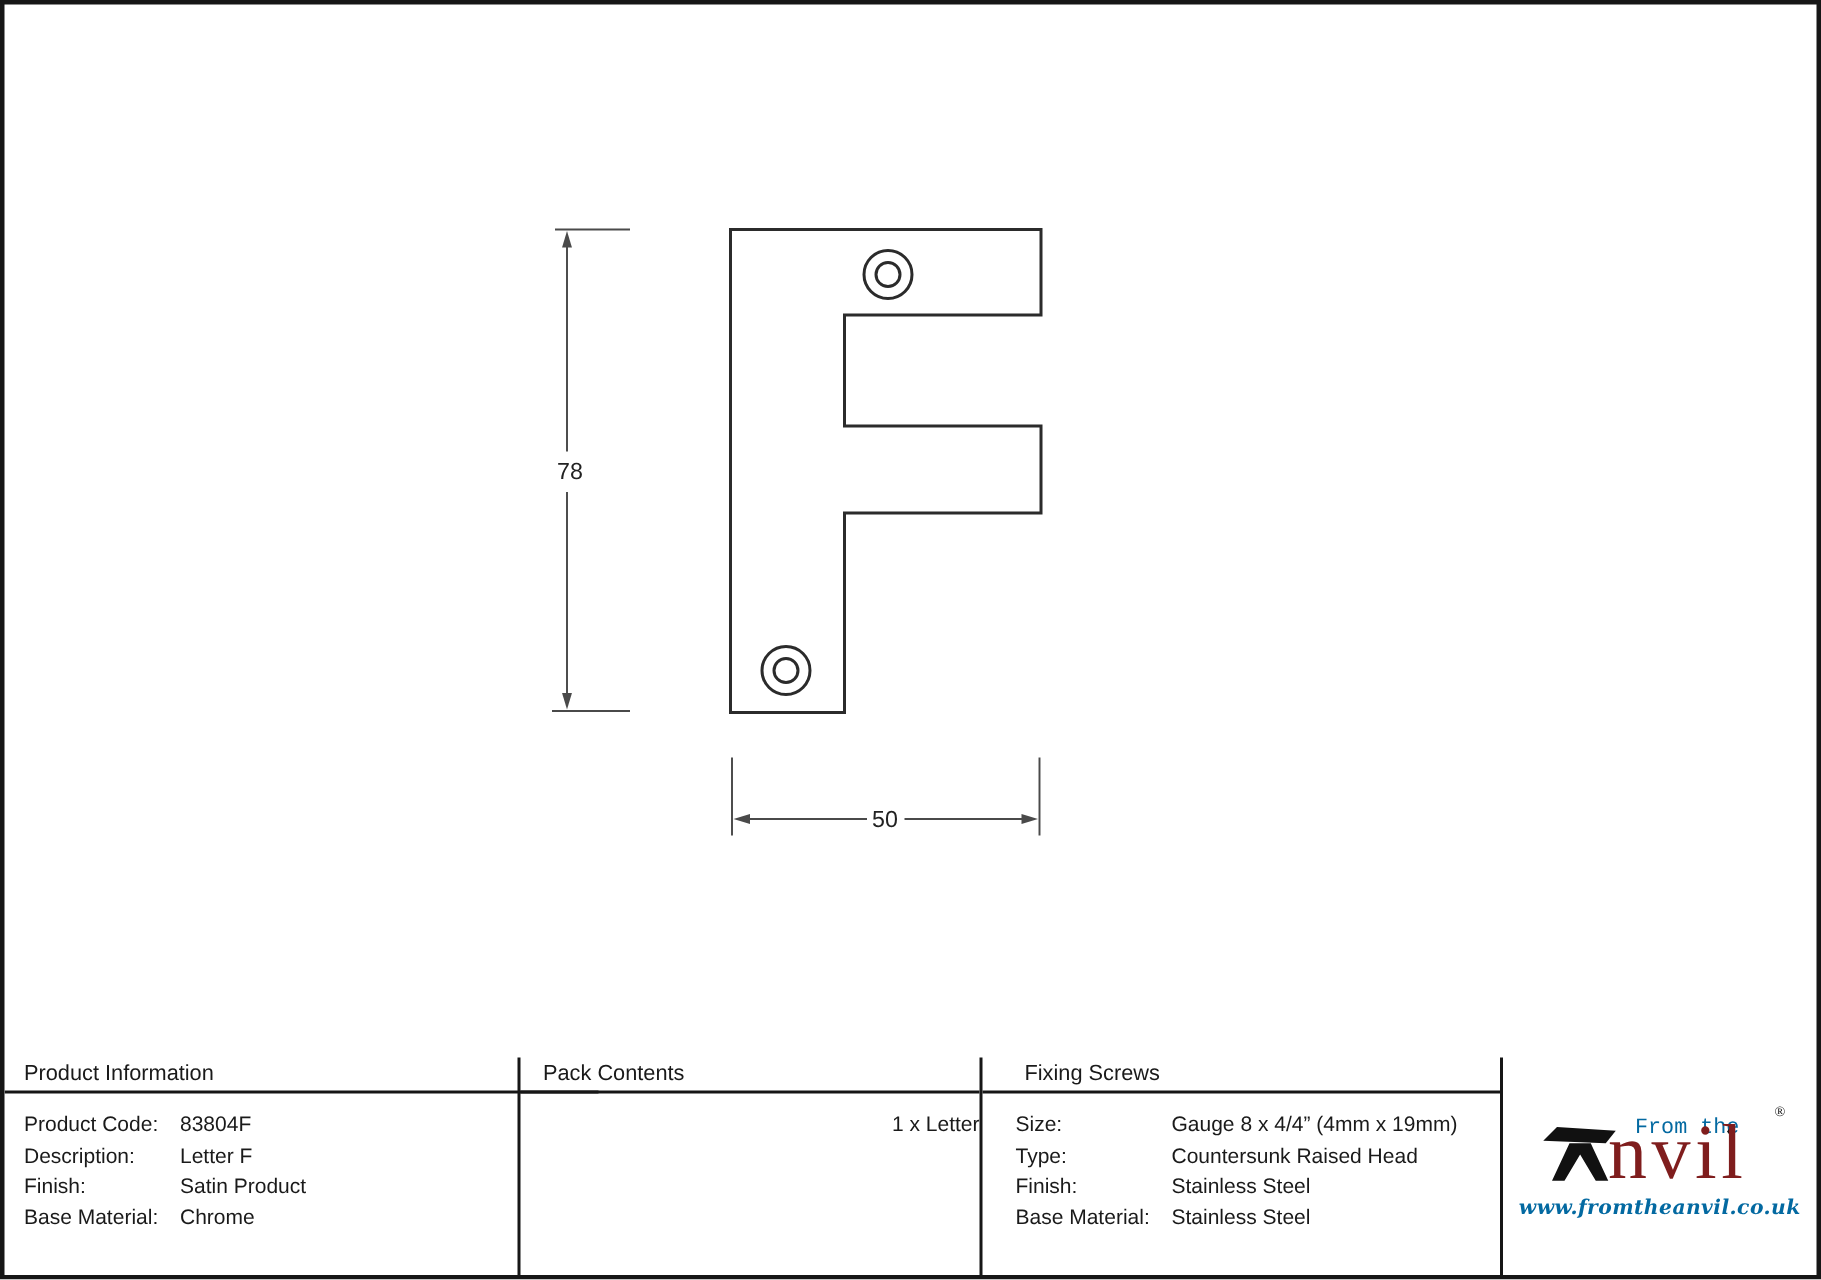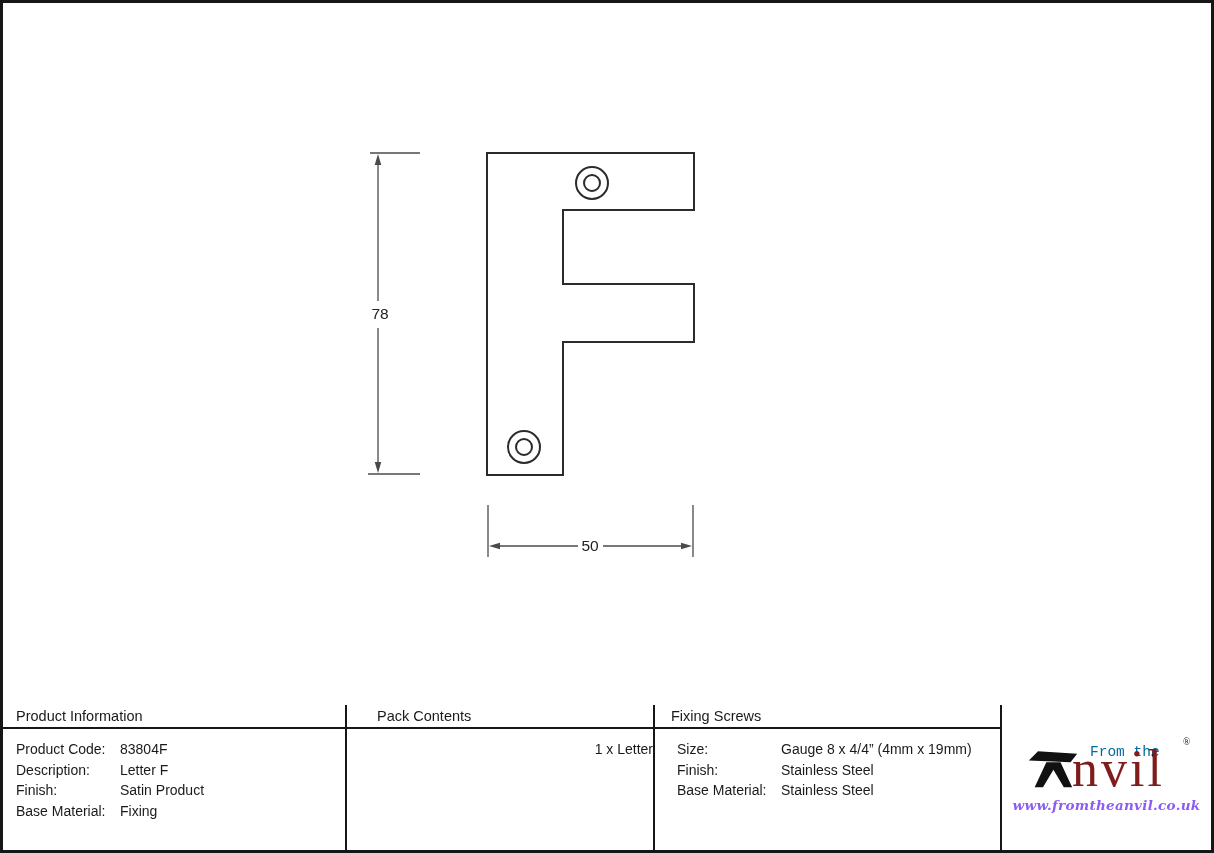--- a/index.html
+++ b/index.html
@@ -56,22 +56,22 @@
   .col-logo { left: 997px; right: 0;     border-left: 2px solid #161616; }
 
   .col-header {
     box-sizing: border-box;
     height: 24px;
     border-bottom: 2px solid #161616;
     line-height: 22px;
     font-size: 14.5px;
     padding-left: 13px;
   }
-  .col-pc .col-header { padding-left: 30px; }
-  .col-fs .col-header { padding-left: 16px; }
+  .col-pc .col-header { padding-left: 15px; }
+  .col-fs .col-header { padding-left: 28px; }
 
   .col-body {
     padding-top: 10px;
     font-size: 14px;
   }
   .col-pi .col-body { padding-left: 13px; }
   .col-pc .col-body { padding-left: 15px; }
   .col-fs .col-body { padding-left: 22px; }
 
   .kv-row { display: flex; line-height: 20.5px; }
@@ -94,21 +94,21 @@
     position: absolute; left: 70px; top: 41px;
     font-family: "Liberation Serif", serif;
     font-size: 52px; line-height: 0.88;
     letter-spacing: 3px; color: #7f1d1d;
   }
   .brand-url {
     position: absolute; left: 0; top: 92px; width: 209px;
     text-align: center;
     font-family: "DejaVu Serif", serif;
     font-style: italic; font-weight: bold;
-    font-size: 13.5px; letter-spacing: 0.3px; color: #8b5cf6;
+    font-size: 13.5px; letter-spacing: 0.3px; color: #0369a1;
   }
 </style>
 </head>
 <body>
 
 <div class="page">
 
   <svg class="drawing-svg" viewBox="3 3 1208 672">
 
     <path d="M487,153 L694,153 L694,210 L563,210 L563,284 L694,284 L694,342 L563,342 L563,475 L487,475 Z" fill="none" stroke="#2b2b2b" stroke-width="2"></path>
@@ -152,38 +152,42 @@
         <div class="kv-row">
           <span class="k">Description:</span>
           <span class="v">Letter F</span>
         </div>
         <div class="kv-row">
           <span class="k">Finish:</span>
           <span class="v">Satin Product</span>
         </div>
         <div class="kv-row">
           <span class="k">Base Material:</span>
-          <span class="v">Fixing</span>
+          <span class="v">Chrome</span>
         </div>
       </div>
     </section>
 
     <section class="col col-pc">
       <div class="col-header">Pack Contents</div>
       <div class="col-body">
         <div class="pc-item">1 x Letter</div>
       </div>
     </section>
 
     <section class="col col-fs">
       <div class="col-header">Fixing Screws</div>
       <div class="col-body">
         <div class="kv-row">
           <span class="k">Size:</span>
           <span class="v">Gauge 8 x 4/4” (4mm x 19mm)</span>
+        </div>
+        <div class="kv-row">
+          <span class="k">Type:</span>
+          <span class="v">Countersunk Raised Head</span>
         </div>
         <div class="kv-row">
           <span class="k">Finish:</span>
           <span class="v">Stainless Steel</span>
         </div>
         <div class="kv-row">
           <span class="k">Base Material:</span>
           <span class="v">Stainless Steel</span>
         </div>
       </div>

